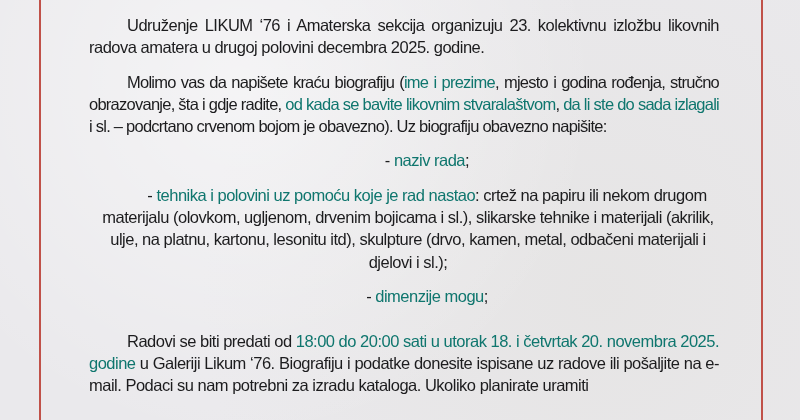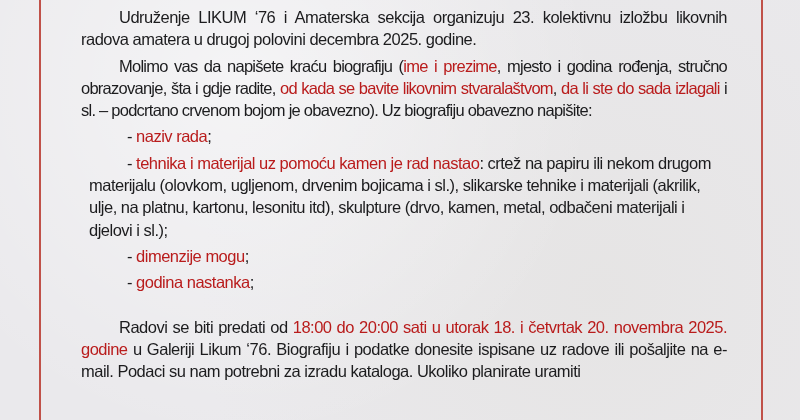--- a/index.html
+++ b/index.html
@@ -31,52 +31,51 @@
     left: 77px;
     top: 2px;
     width: 654px;
     color: #1c1c1e;
     font-size: 16.5px;
     line-height: 22.3px;
     letter-spacing: -0.5px;
     text-align: justify;
   }
   .notice-body p {
-    margin: 4px;
+    margin: 12px;
     text-indent: 38px;
   }
   .notice-body p.tight {
     letter-spacing: -0.75px;
   }
   .notice-body p.gap-before {
     margin-top: 22.3px;
   }
   .list-item {
     padding-left: 8px;
     text-indent: -8px;
-    text-align: left;
+    text-align: center;
   }
-  .red { color: #b91c1c; }
+  .red { color: #0f766e; }
 </style>
 </head>
 <body>
 
 <div class="rule rule-left"></div>
 <div class="rule rule-right"></div>
 
 <div class="notice-body">
 
   <p>Udruženje LIKUM ‘76 i Amaterska sekcija organizuju 23. kolektivnu izložbu likovnih radova amatera u drugoj polovini decembra 2025. godine.</p>
 
 
   <p class="tight"><span>Molimo vas da napišete kraću biografiju (</span><span class="red">ime i prezime</span><span>, mjesto i godina rođenja, stručno obrazovanje, šta i gdje radite, </span><span class="red">od kada se bavite likovnim stvaralaštvom</span><span>, </span><span class="red">da li ste do sada izlagali</span><span> i sl. – podcrtano crvenom bojom je obavezno). Uz biografiju obavezno napišite:</span></p>
 
   <p class="list-item"><span>- </span><span class="red">naziv rada</span><span>;</span></p>
 
-  <p class="list-item"><span>- </span><span class="red">tehnika i materijal uz pomoću kamen je rad nastao</span><span>: crtež na papiru ili nekom drugom materijalu (olovkom, ugljenom, drvenim bojicama i sl.), slikarske tehnike i materijali (akrilik, ulje, na platnu, kartonu, lesonitu itd), skulpture (drvo, kamen, metal, odbačeni materijali i djelovi i sl.);</span></p>
+  <p class="list-item"><span>- </span><span class="red">tehnika i polovini uz pomoću koje je rad nastao</span><span>: crtež na papiru ili nekom drugom materijalu (olovkom, ugljenom, drvenim bojicama i sl.), slikarske tehnike i materijali (akrilik, ulje, na platnu, kartonu, lesonitu itd), skulpture (drvo, kamen, metal, odbačeni materijali i djelovi i sl.);</span></p>
 
   <p class="list-item"><span>- </span><span class="red">dimenzije mogu</span><span>;</span></p>
 
-  <p class="list-item"><span>- </span><span class="red">godina nastanka</span><span>;</span></p>
 
   <p class="gap-before"><span>Radovi se biti predati od </span><span class="red">18:00 do 20:00 sati u utorak 18. i četvrtak 20. novembra 2025. godine</span><span> u Galeriji Likum ‘76. Biografiju i podatke donesite ispisane uz radove ili pošaljite na e-mail. Podaci su nam potrebni za izradu kataloga. Ukoliko planirate uramiti</span></p>
 
 </div>
 
 </body></html>

